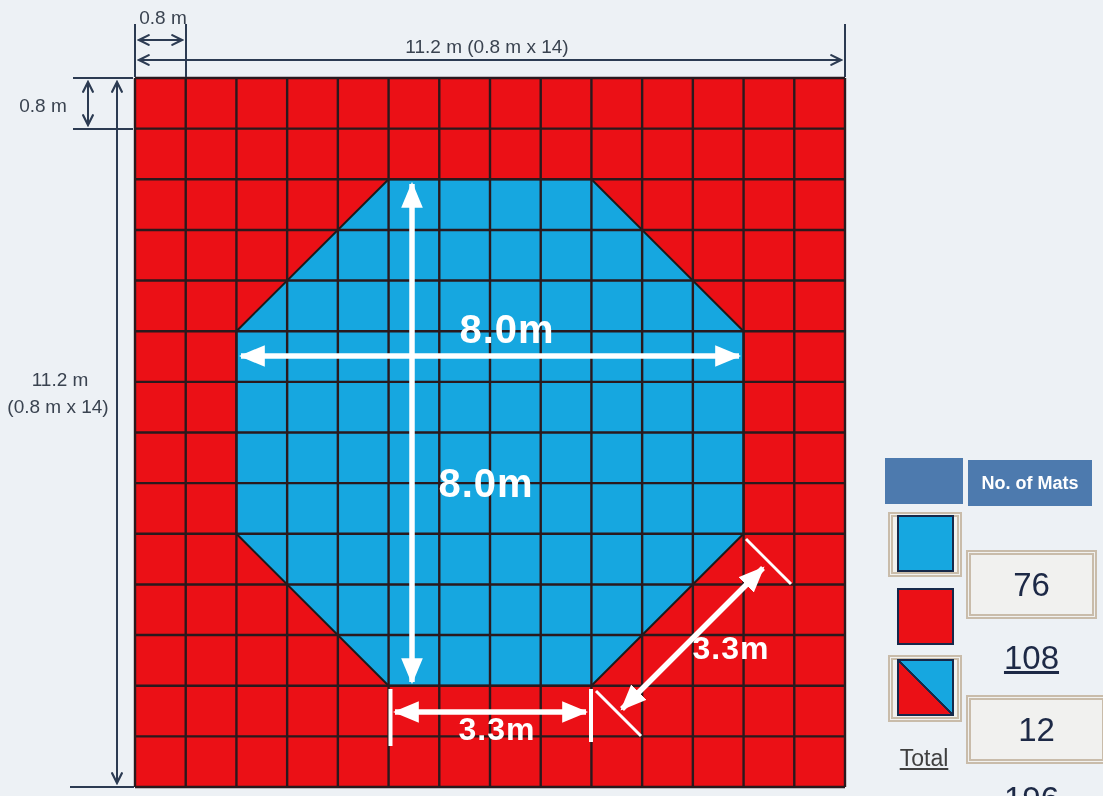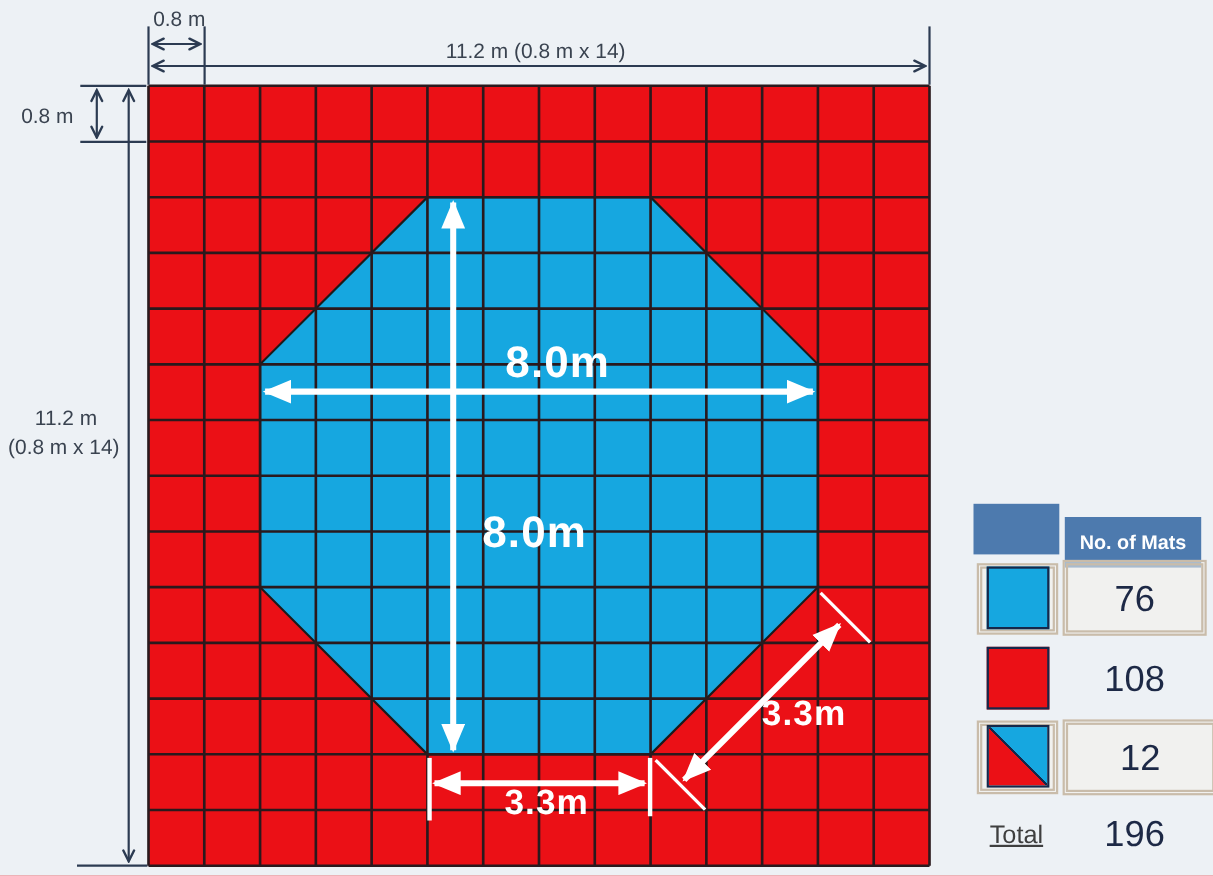--- a/index.html
+++ b/index.html
@@ -22,21 +22,21 @@
   .lg-head{background:var(--c-header_bg);}
   .lg-head-label{display:flex;align-items:center;justify-content:center;
     color:var(--c-header_text);font-weight:bold;font-size:18px;}
   .tanbox{border:5px double var(--c-box_tan);background:rgba(244,241,234,0.55);}
   .swatch{border:2px solid var(--c-swatch_border);}
   .sw-blue{background:var(--c-blue);}
   .sw-red{background:var(--c-red);}
   .sw-half{background:linear-gradient(to bottom left,
       var(--c-blue) 0 48.5%, var(--c-swatch_border) 48.5% 51.5%, var(--c-red) 51.5% 100%);}
   .lg-val{display:flex;align-items:center;justify-content:center;
-    color:var(--c-value_text);font-size:33px;}
+    color:var(--c-value_text);font-size:33px;margin-top:41px;}
   .lg-total-label{display:flex;align-items:center;justify-content:center;
     color:var(--c-total_text);font-size:23px;}
 </style>
 </head>
 <body>
 
 <div class="stage">
 
   <svg id="diagram" width="1103" height="796" viewBox="0 0 1103 796">
     <defs>
@@ -114,32 +114,32 @@
         <text x="507" y="343" class="meastext" font-size="40">8.0m</text>
         <text x="486" y="497" class="meastext" font-size="40">8.0m</text>
         <text x="497" y="740" class="meastext" font-size="32">3.3m</text>
         <text x="731" y="659" class="meastext" font-size="32">3.3m</text>
       </g>
   </svg>
 
   <div class="legend">
 
     <div class="lg-abs lg-head" style="left:0;top:0;width:78px;height:46px;"></div>
-    <div class="lg-abs lg-head lg-head-label" style="left:83px;top:12px;width:124px;height:46px;">
+    <div class="lg-abs lg-head lg-head-label" style="left:83px;top:2px;width:124px;height:46px;">
       <span>No. of Mats</span>
     </div>
 
     <div class="lg-abs tanbox" style="left:3px;top:54px;width:74px;height:65px;"></div>
     <div class="lg-abs swatch sw-blue" style="left:12px;top:57px;width:57px;height:57px;"></div>
     <div class="lg-abs tanbox lg-val" style="left:81px;top:51px;width:131px;height:69px;">
       <span>76</span>
     </div>
 
     <div class="lg-abs swatch sw-red" style="left:12px;top:130px;width:57px;height:57px;"></div>
-    <div class="lg-abs lg-val" style="left:81px;top:127px;width:131px;height:63px;">
+    <div class="lg-abs lg-val" style="left:81px;top:127px;width:131px;height:63px;text-decoration:underline;">
       <span>108</span>
     </div>
 
     <div class="lg-abs tanbox" style="left:3px;top:197px;width:74px;height:67px;"></div>
     <div class="lg-abs swatch sw-half" style="left:12px;top:201px;width:57px;height:57px;"></div>
     <div class="lg-abs tanbox lg-val" style="left:81px;top:196px;width:141px;height:69px;">
       <span>12</span>
     </div>
 
     <div class="lg-abs lg-total-label" style="left:0;top:282px;width:78px;height:36px;text-decoration:underline;">

